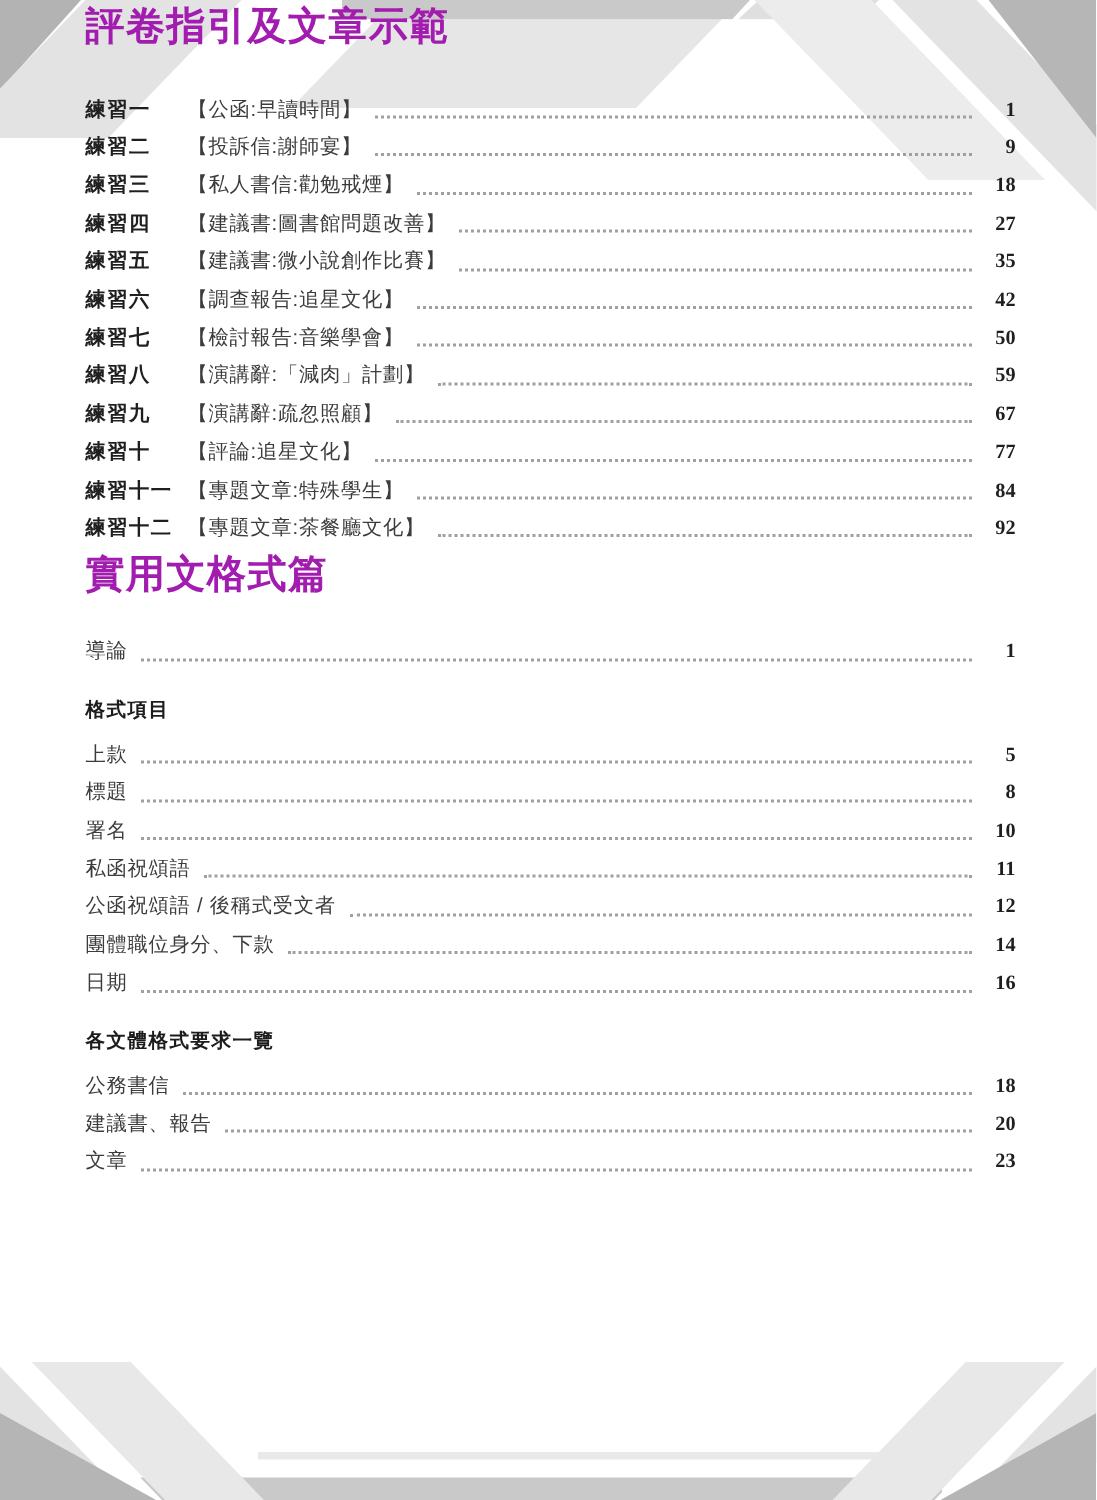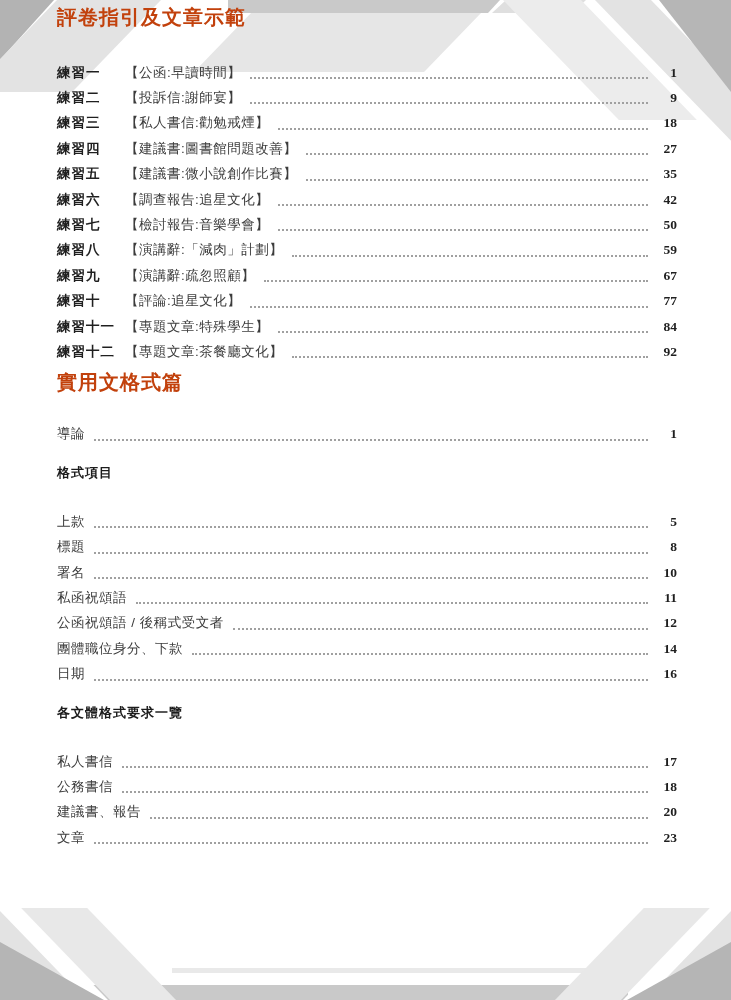--- a/index.html
+++ b/index.html
@@ -50,22 +50,22 @@
                     transform:skewX(-44deg); transform-origin:100% 100%; }
   .hb-light-r1    { right:24px; bottom:0; width:62px; height:115px; background:#e3e3e3;
                     transform:skewX(-44deg); transform-origin:100% 100%; }
   .hb-light-r2    { right:110px; bottom:0; width:66px; height:92px; background:#e8e8e8;
                     transform:skewX(-44deg); transform-origin:100% 100%; }
 
   
   .content { position:absolute; left:57px; right:54px; top:0; }
 
   h1.sec-title {
-    margin:0; font-size:20px; line-height:34px; font-weight:bold;
-    color:#c2410c; letter-spacing:1px;
+    margin:0; font-size:26px; line-height:34px; font-weight:bold;
+    color:#a21caf; letter-spacing:1px;
   }
   .title-1 { margin-top:84px; }
   .title-2 { margin-top:33px; }
 
   .toc-list { margin-top:26px; }
 
   .row { display:flex; align-items:center; height:25.4px; font-size:13.5px; }
   .row .lbl { flex:none; width:68px; font-weight:bold; color:#1f1f1f; letter-spacing:1px; }
   .row .ttl { flex:none; color:#3c3c3c; letter-spacing:0.5px;text-align:right; }
   .row .dots {
@@ -77,21 +77,21 @@
     flex:none; min-width:22px; text-align:right;
     font-family:"Liberation Serif", serif; font-weight:bold;
     font-size:13.5px; color:#1f1f1f;
   }
 
   .sub-header {
     margin:0; margin-top:13px; padding-bottom:3px;
     font-size:13px; line-height:25px; font-weight:bold; color:#1c1c1c;
     letter-spacing:1px;
   }
-  .group-list { margin-top:21px; }
+  .group-list { margin-top:2px; }
   .intro-row { margin-top:23px; }
 </style>
 </head>
 <body>
 
 <div class="deco deco-top">
   <div class="ht-dark-left"></div>
   <div class="ht-light-left"></div>
   <div class="ht-band-center"></div>
   <div class="ht-bar"></div>
@@ -224,25 +224,20 @@
     <div class="row">
       <span class="ttl">日期</span>
       <span class="dots"></span>
       <span class="pg">16</span>
     </div>
   </div>
 
   <h2 class="sub-header">各文體格式要求一覽</h2>
 
   <div class="group-list">
-    <div class="row">
-      <span class="ttl">私人書信</span>
-      <span class="dots"></span>
-      <span class="pg">17</span>
-    </div>
     <div class="row">
       <span class="ttl">公務書信</span>
       <span class="dots"></span>
       <span class="pg">18</span>
     </div>
     <div class="row">
       <span class="ttl">建議書、報告</span>
       <span class="dots"></span>
       <span class="pg">20</span>
     </div>

